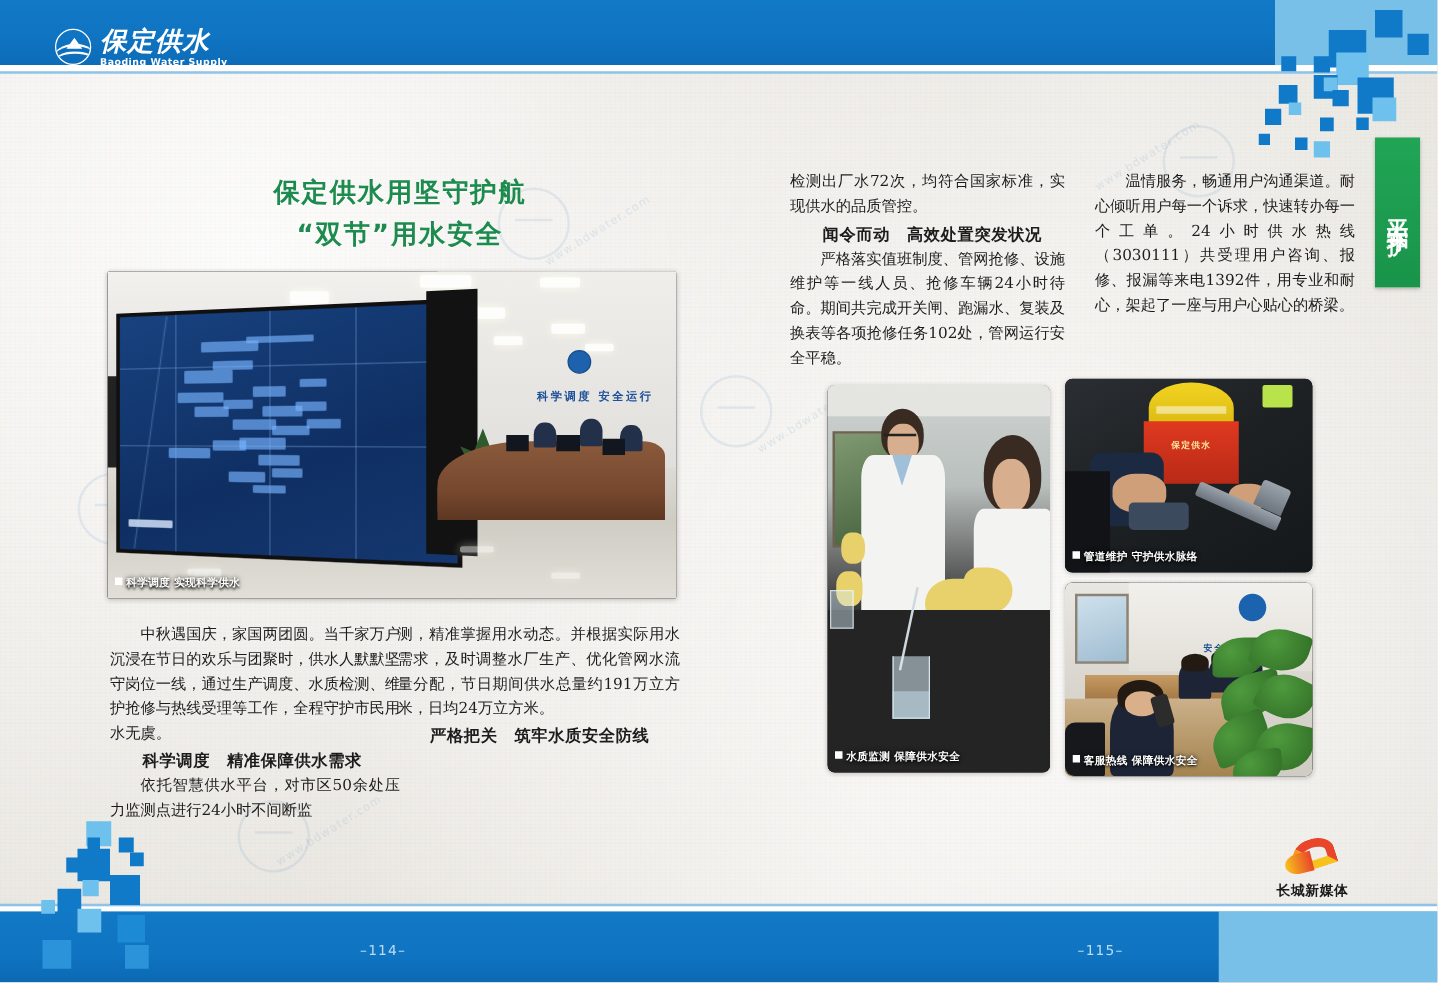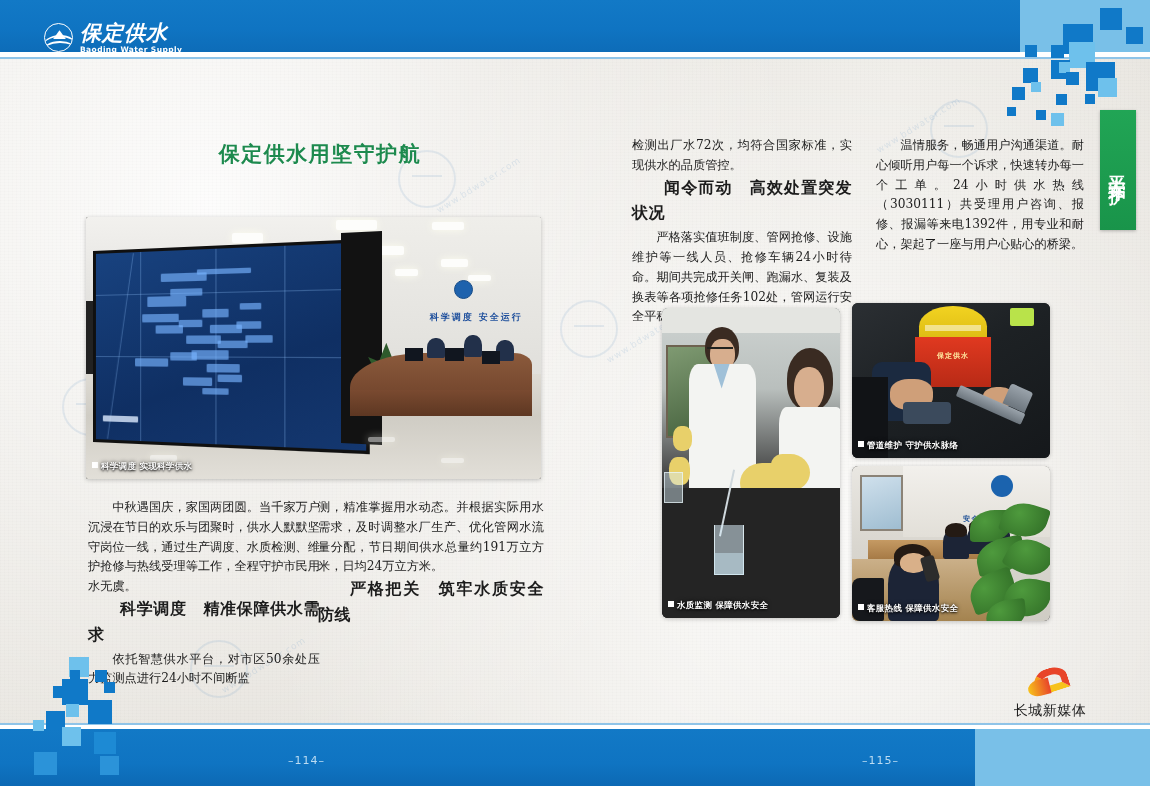--- a/index.html
+++ b/index.html
@@ -206,22 +206,22 @@
   
   .col {
     position:absolute; z-index:5;
     font-family:"DejaVu Serif","Liberation Serif",serif;
     font-size:12.2px; line-height:1.62; color:#1c1c1c;
     text-align:justify; text-justify:inter-ideograph;
   }
   .col p { text-indent:2em; margin:0; }
   .col p.noind { text-indent:0; }
   .col h4 {
-    font-size:16px; font-weight:bold; text-indent:2em; margin:1px 0 0 0;
-    font-family:Liberation Mono, monospace; letter-spacing:.5px;
+    font-size:13px; font-weight:bold; text-indent:2em; margin:1px 0 0 0;
+    font-family:Liberation Serif, serif; letter-spacing:.5px;
   }
   #col1 { left:88px; top:498px; width:232px; }
   #col2 { left:318px; top:136px; width:226px; }
   #col3 { left:632px; top:136px; width:220px; }
   #col4 { left:876px; top:136px; width:208px; }
 
   
   #col2 { top:498px; }
 
   
@@ -234,21 +234,21 @@
 
   
   .medialogo { position:absolute; left:1005px; top:660px; width:90px; height:60px; z-index:8;
      display:flex; flex-direction:column; align-items:center; justify-content:flex-end;}
   .ml-mark { width:52px; height:34px; position:relative; }
   .ml-a { position:absolute; left:10px; top:2px; width:34px; height:24px;
      border:7px solid #e8452a; border-radius:50% 50% 0 50%; border-left-color:#f59a1b;
      border-bottom-color:#f7c21b; transform:rotate(-18deg);}
   .ml-b { position:absolute; left:4px; top:14px; width:22px; height:16px;
      background:linear-gradient(90deg,#f7c21b,#e8452a); border-radius:50% 0 0 50%; transform:rotate(-14deg);}
-  .ml-text { font-size:14px; font-weight:normal; color:#1a1a1a; letter-spacing:.5px; margin-top:2px;}
+  .ml-text { font-size:11px; font-weight:bold; color:#1a1a1a; letter-spacing:.5px; margin-top:2px;}
 
   
   .wm { position:absolute; z-index:4; pointer-events:none; opacity:.16;
         color:#5a8fc0; font-size:9px; letter-spacing:1px;
         font-family:"DejaVu Sans","Liberation Sans",sans-serif; white-space:nowrap;}
   .wmc { position:absolute; z-index:4; pointer-events:none; opacity:.13;
         border:2.2px solid #5a8fc0; border-radius:50%; }
   .wmc:after{ content:""; position:absolute; left:22%; top:42%; width:56%; height:2px; background:#5a8fc0;}
 </style>
 </head>
@@ -307,20 +307,21 @@
   <div class="sq" style="left:1036px;top:110px;width:10px;height:10px;background:#1079c8;z-index:8;"></div>
   <div class="sq" style="left:1051px;top:113px;width:13px;height:13px;background:#6ec1ec;z-index:8;"></div>
   <div class="sq" style="left:1007px;top:107px;width:9px;height:9px;background:#1079c8;z-index:8;"></div>
 
   <div class="green-tab">
     <span>平安守护</span>
   </div>
 
   <div class="title">
     <div>保定供水用坚守护航</div>
+    <div>“双节”用水安全</div>
   </div>
 
   <div class="photo" id="photoControl">
     <div class="cr-ceiling"></div>
     <div class="cr-wall"></div>
     <div class="cr-floor"></div>
 
     <div class="cr-light" style="left:32%;top:6%;width:7%;height:4%;"></div>
     <div class="cr-light" style="left:63%;top:11%;width:7%;height:3.5%;"></div>
     <div class="cr-light" style="left:78%;top:16%;width:6%;height:3%;"></div>

